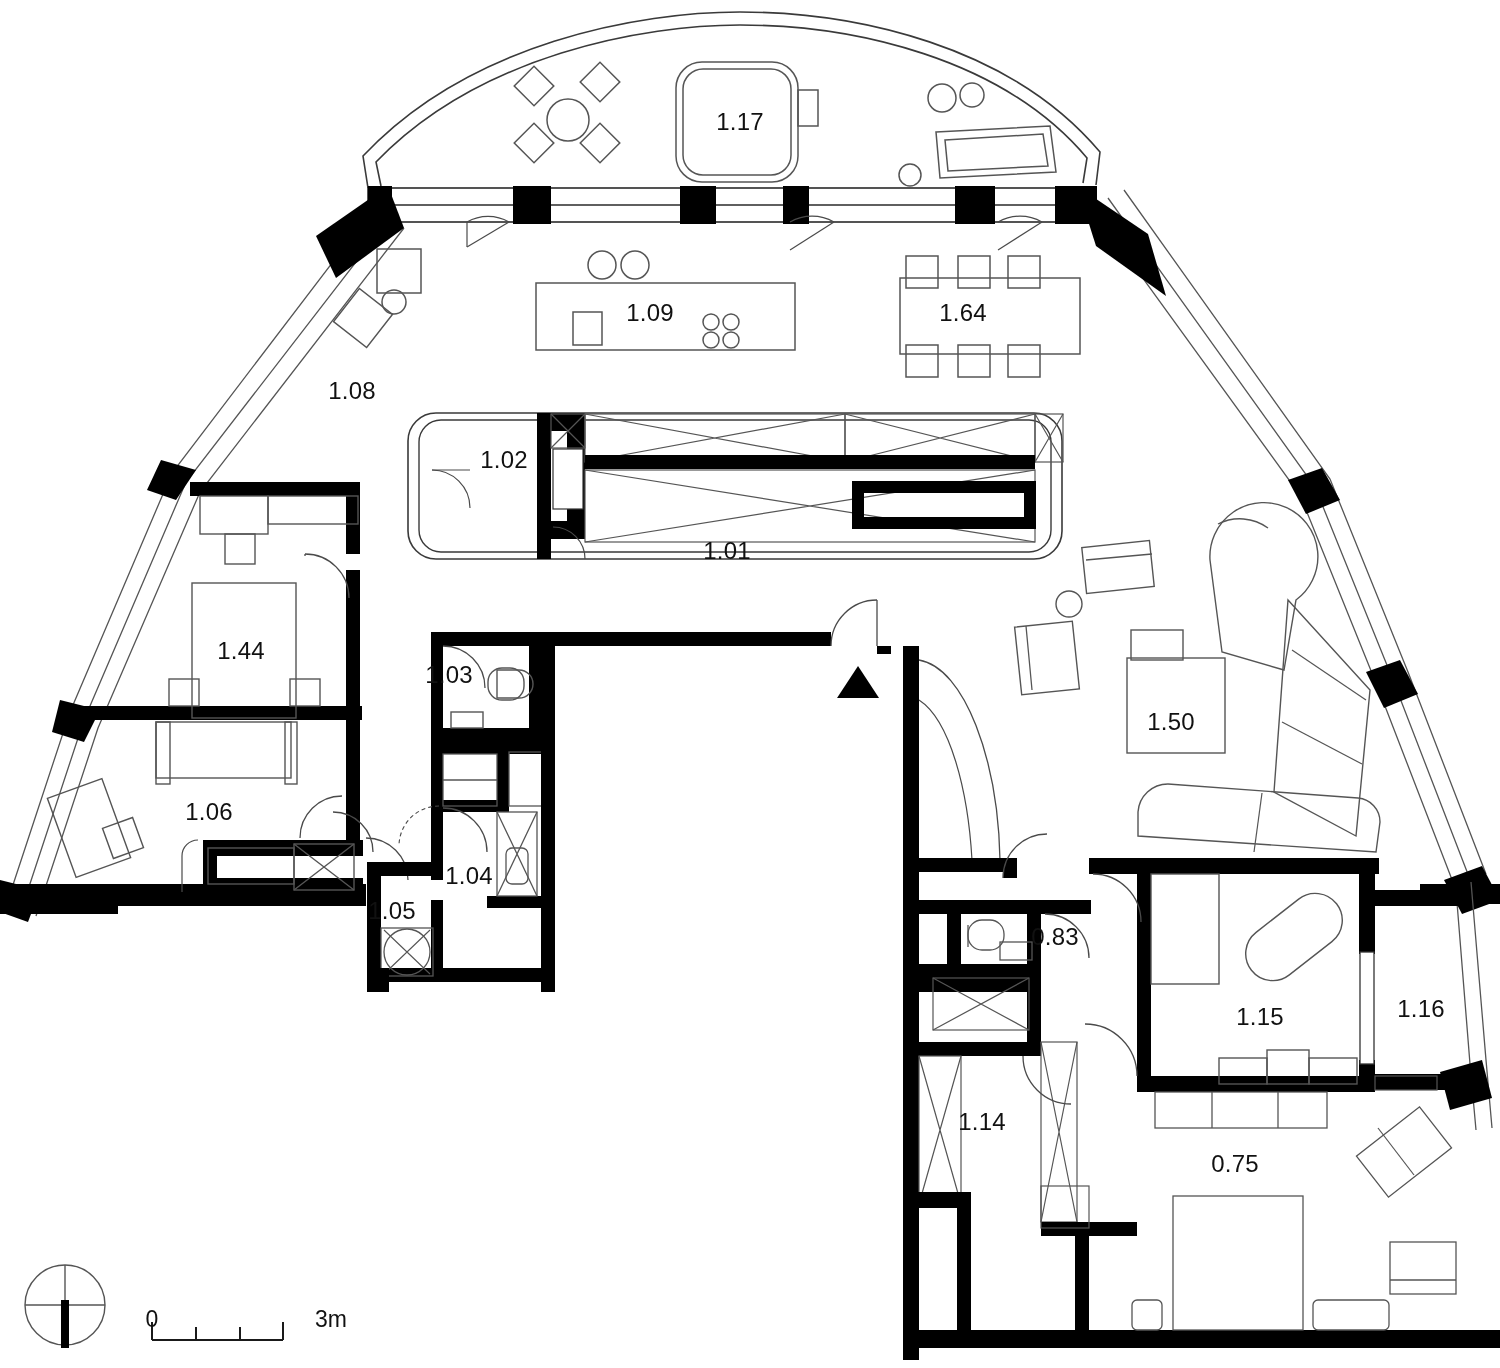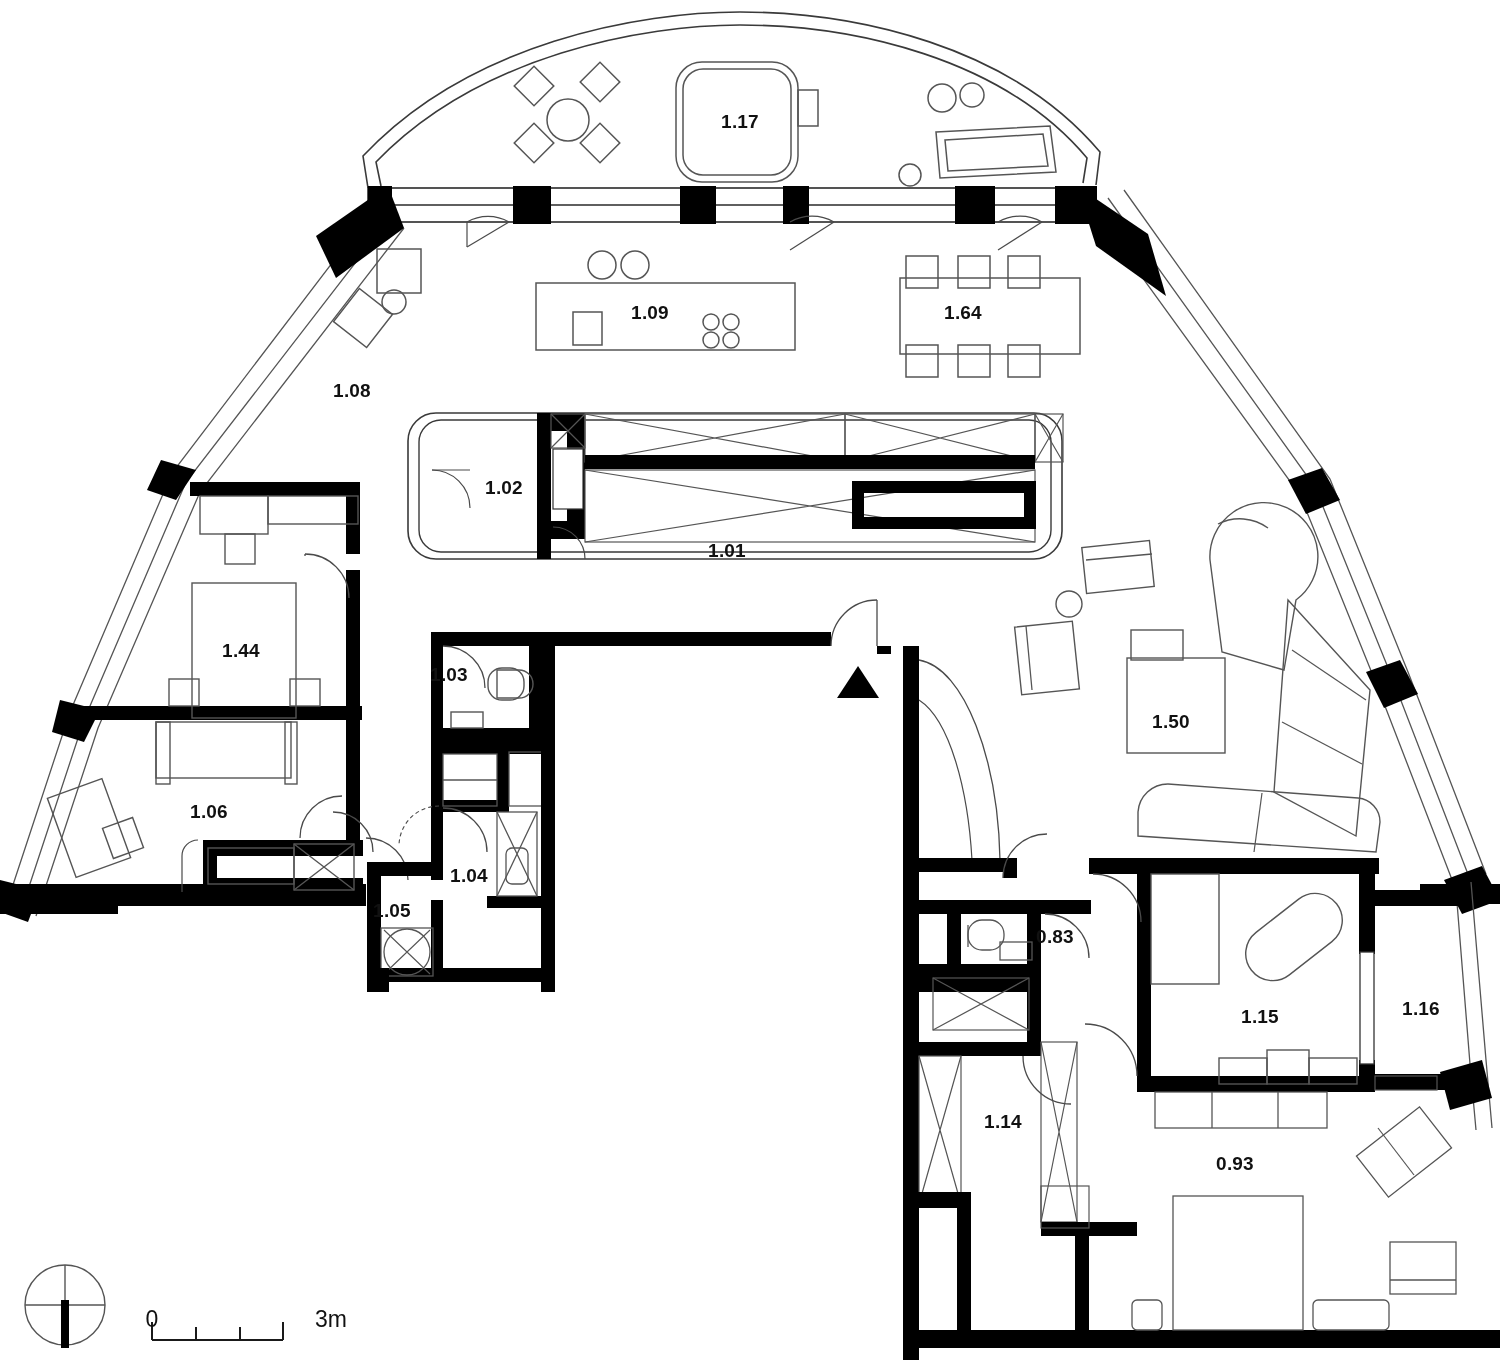--- a/index.html
+++ b/index.html
@@ -1,20 +1,20 @@
 <!DOCTYPE html>
 <html><head>
 <meta charset="utf-8">
 <style>
   html,body{margin:0;padding:0;background:#ffffff;}
   body{font-family:"Liberation Sans", sans-serif;}
   #plan-root{position:relative;width:1500px;height:1368px;background:#fff;overflow:hidden;}
   #plan-svg{position:absolute;left:0;top:0;width:1500px;height:1368px;}
-  .room-label{position:absolute;font-family:"Liberation Sans",sans-serif;font-size:19px;color:#111;
-      letter-spacing:.2px;white-space:nowrap;transform:translate(-50%,-50%);font-weight:bold;}
+  .room-label{position:absolute;font-family:"Liberation Sans",sans-serif;font-size:24px;color:#111;
+      letter-spacing:.2px;white-space:nowrap;transform:translate(-50%,-50%);}
   .scale-text{position:absolute;font-family:"Liberation Sans",sans-serif;font-size:23px;color:#111;
       white-space:nowrap;transform:translate(-50%,-50%);}
 </style>
 </head>
 <body>
 
 <div id="plan-root">
 
   <svg id="plan-svg" viewBox="0 0 1500 1368">
     <defs>
@@ -366,33 +366,33 @@
 
     <g>
       <circle cx="65" cy="1305" r="40" fill="none" stroke="#555" stroke-width="1.4"></circle>
       <line x1="65" y1="1265" x2="65" y2="1345" stroke="#555" stroke-width="1.4"></line>
       <line x1="25" y1="1305" x2="105" y2="1305" stroke="#555" stroke-width="1.4"></line>
       <rect x="61" y="1300" width="8" height="48" fill="#000"></rect>
     </g>
   </svg>
 
   <div class="room-label" style="left:727px;top:551px">1.01</div>
-  <div class="room-label" style="left:504px;top:488px">1.02</div>
+  <div class="room-label" style="left:504px;top:460px">1.02</div>
   <div class="room-label" style="left:449px;top:675px">1.03</div>
   <div class="room-label" style="left:469px;top:876px">1.04</div>
   <div class="room-label" style="left:392px;top:911px">1.05</div>
   <div class="room-label" style="left:209px;top:812px">1.06</div>
   <div class="room-label" style="left:241px;top:651px">1.44</div>
   <div class="room-label" style="left:352px;top:391px">1.08</div>
   <div class="room-label" style="left:650px;top:313px">1.09</div>
   <div class="room-label" style="left:963px;top:313px">1.64</div>
   <div class="room-label" style="left:1171px;top:722px">1.50</div>
-  <div class="room-label" style="left:1235px;top:1164px">0.93</div>
+  <div class="room-label" style="left:1235px;top:1164px">0.75</div>
   <div class="room-label" style="left:1055px;top:937px">0.83</div>
-  <div class="room-label" style="left:1003px;top:1122px">1.14</div>
+  <div class="room-label" style="left:982px;top:1122px">1.14</div>
   <div class="room-label" style="left:1260px;top:1017px">1.15</div>
   <div class="room-label" style="left:1421px;top:1009px">1.16</div>
   <div class="room-label" style="left:740px;top:122px">1.17</div>
 
   <div class="scale-text" style="left:152px;top:1319px">0</div>
   <div class="scale-text" style="left:331px;top:1319px">3m</div>
 
 </div>
 
 </body></html>

